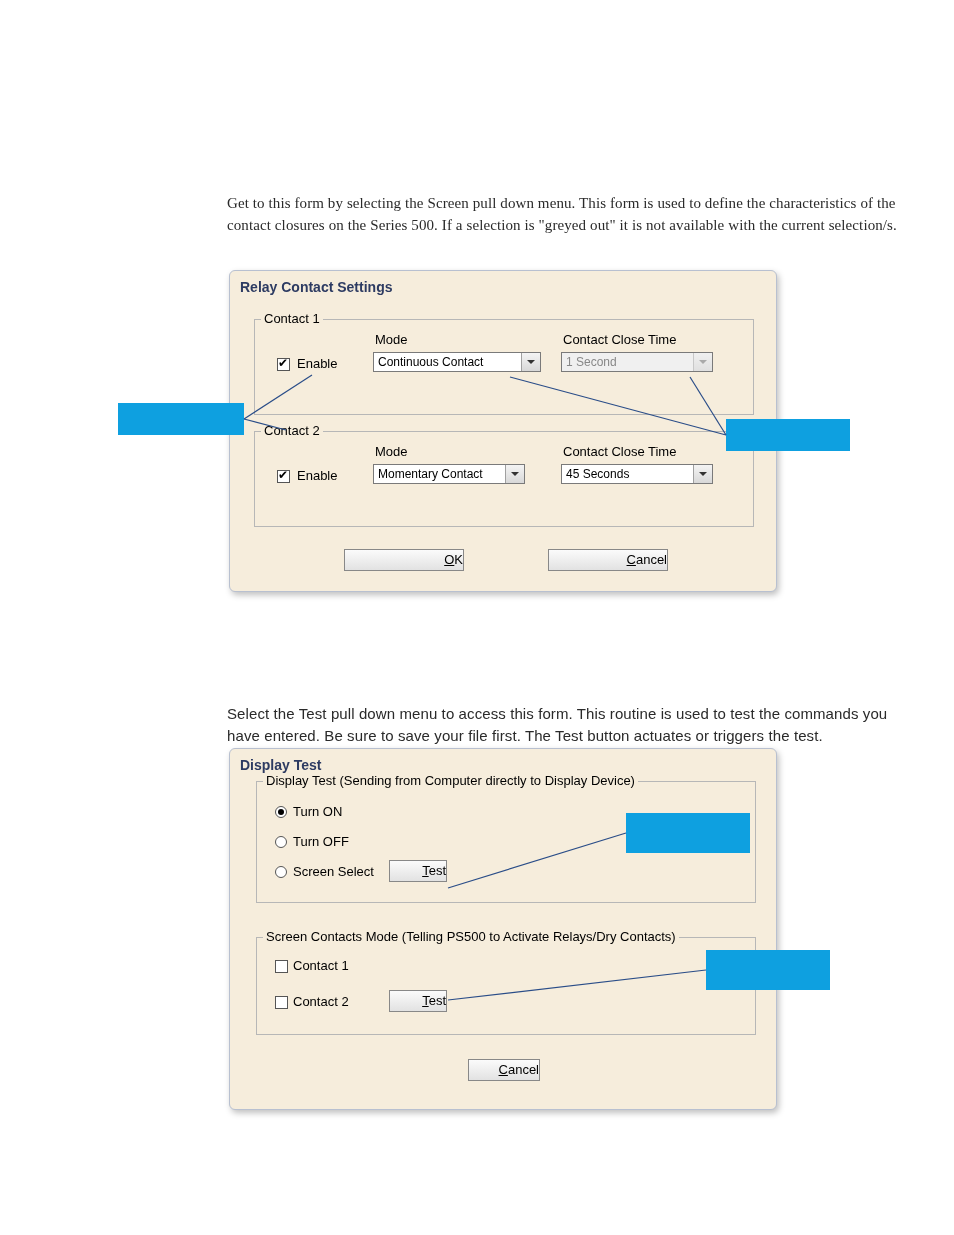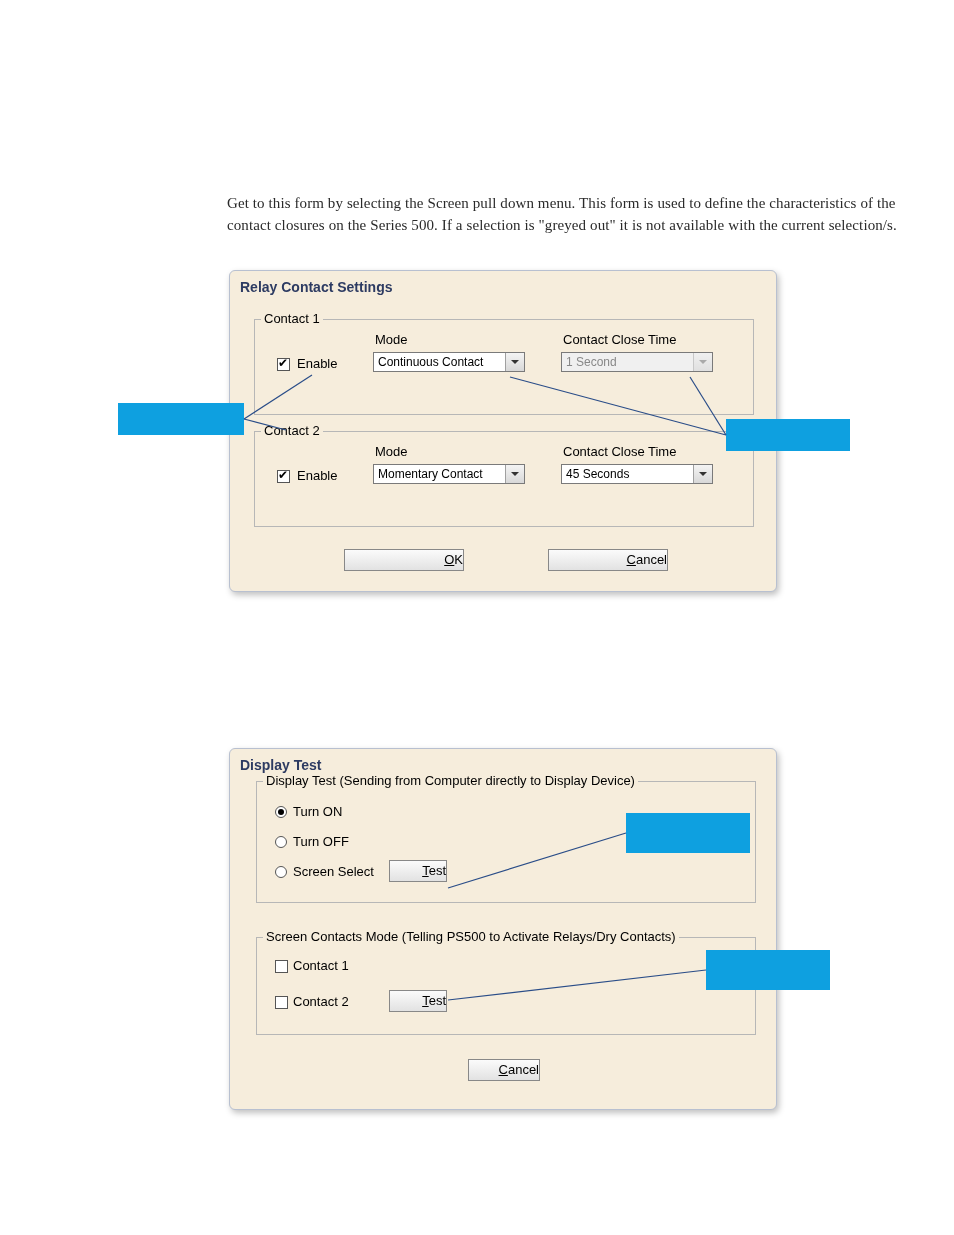--- a/index.html
+++ b/index.html
@@ -175,21 +175,21 @@
 <div class="dialog" style="left:229px; top:270px; width:546px; height:320px;">
   <div class="dialog-title">Relay Contact Settings</div>
 
   <div class="groupbox" style="left:24px; top:48px; width:498px; height:94px;">
     <div class="group-label">Contact 1</div>
 
     <div class="checkbox checked" style="left:22px; top:38px;"></div>
     <div class="ctrl-label" style="left:42px; top:36px;">Enable</div>
 
     <div class="ctrl-label" style="left:120px; top:12px;">Mode</div>
-    <div class="dropdown" style="left:118px; top:32px; width:152px;">
+    <div class="dropdown" style="left:118px; top:32px; width:168px;">
       <span class="dd-text">Continuous Contact</span>
       <span class="dd-arrow"></span>
     </div>
 
     <div class="ctrl-label" style="left:308px; top:12px;">Contact Close Time</div>
     <div class="dropdown disabled" style="left:306px; top:32px; width:152px;">
       <span class="dd-text">1 Second</span>
       <span class="dd-arrow"></span>
     </div>
   </div>
@@ -223,20 +223,21 @@
 
 <div class="callout" style="left:118px; top:403px; width:126px; height:32px;"></div>
 <div class="callout" style="left:726px; top:419px; width:124px; height:32px;"></div>
 <svg class="overlay" style="left:0; top:0;" width="954" height="620">
   <line x1="244" y1="419" x2="312" y2="375" stroke="#2a4d88" stroke-width="1.2"></line>
   <line x1="244" y1="419" x2="286" y2="430" stroke="#2a4d88" stroke-width="1.2"></line>
   <line x1="726" y1="435" x2="510" y2="377" stroke="#2a4d88" stroke-width="1.2"></line>
   <line x1="726" y1="435" x2="690" y2="377" stroke="#2a4d88" stroke-width="1.2"></line>
 </svg>
 
+<p class="body-text" style="left:227px; top:688px; width:695px;">Select the Test pull down menu to access this form. This routine is used to test the commands you have entered. Be sure to save your file first. The Test button actuates or triggers the test.</p>
 
 <div class="dialog" style="left:229px; top:748px; width:546px; height:360px;">
   <div class="dialog-title">Display Test</div>
 
   <div class="groupbox" style="left:26px; top:32px; width:498px; height:120px;">
     <div class="group-label">Display Test (Sending from Computer directly to Display Device)</div>
 
     <div class="radio selected" style="left:18px; top:24px;"></div>
     <div class="ctrl-label" style="left:36px; top:22px;">Turn ON</div>
 

